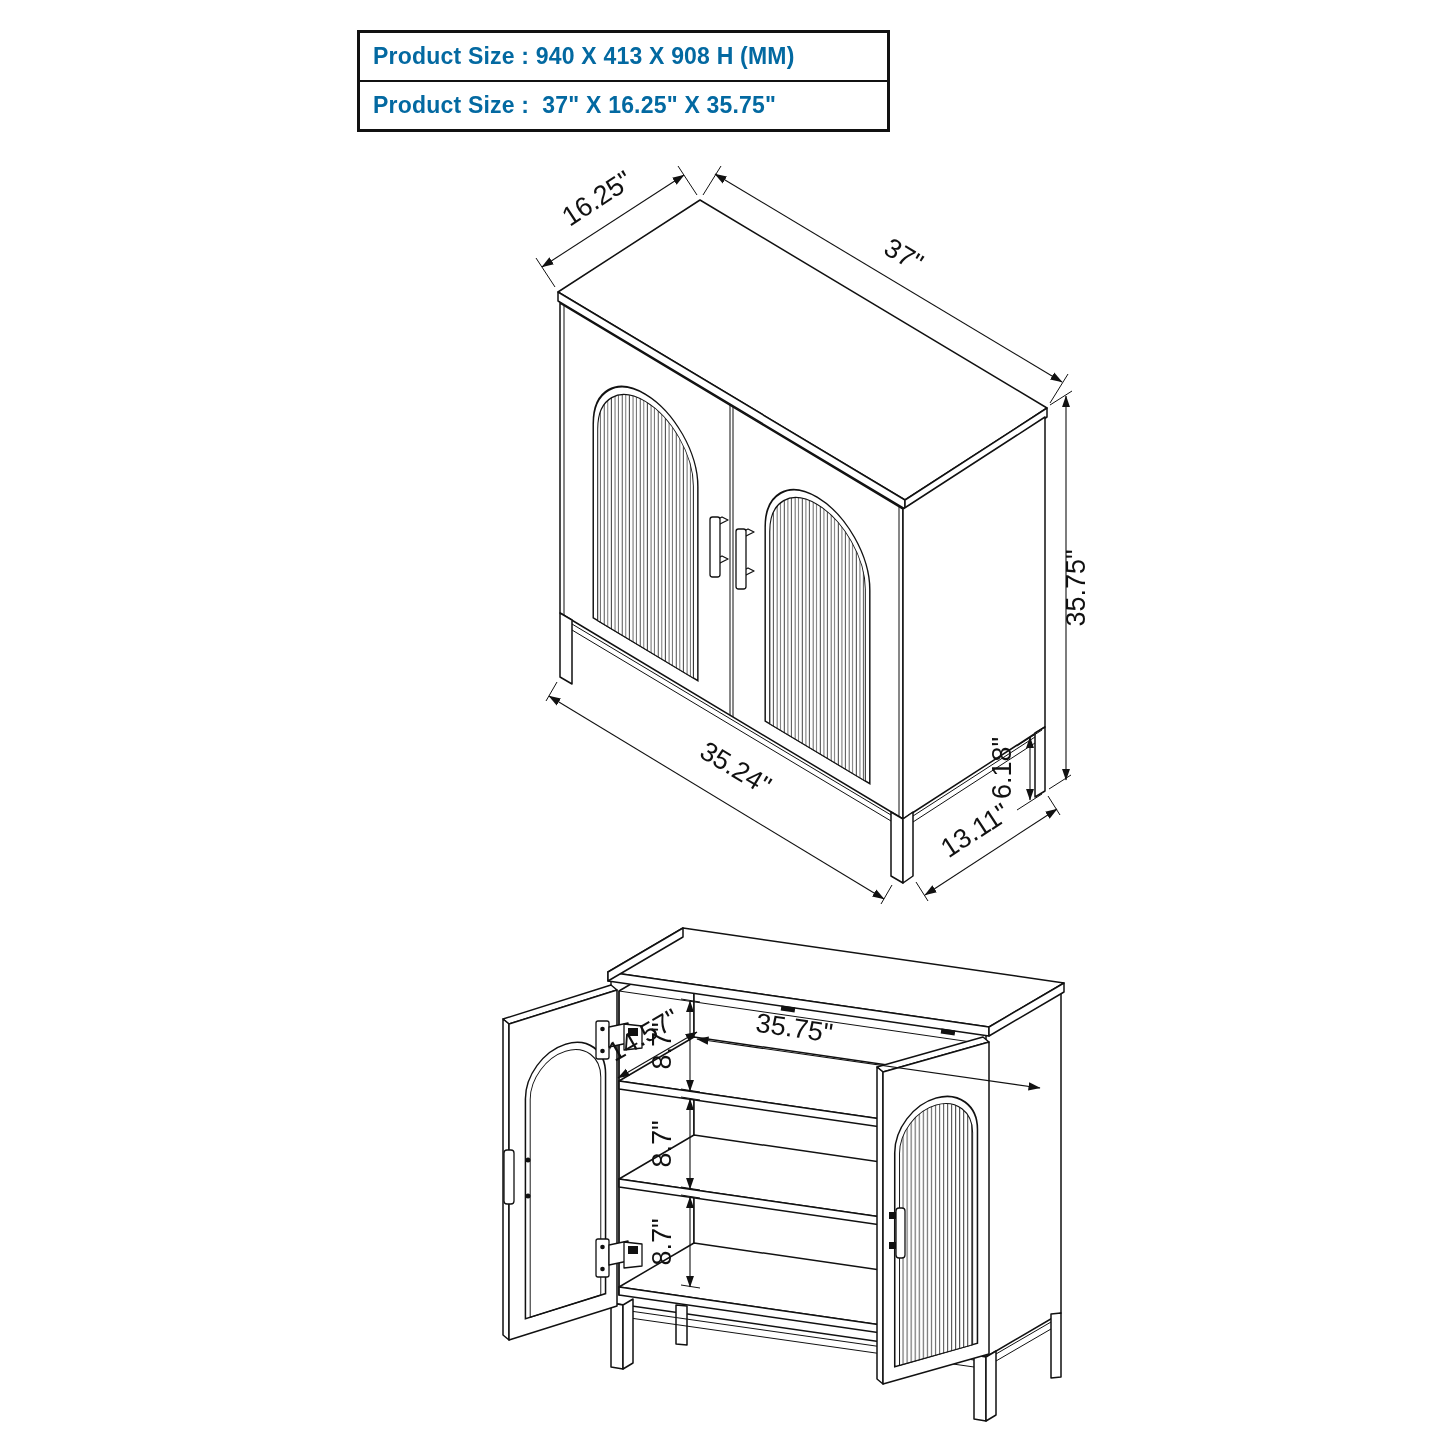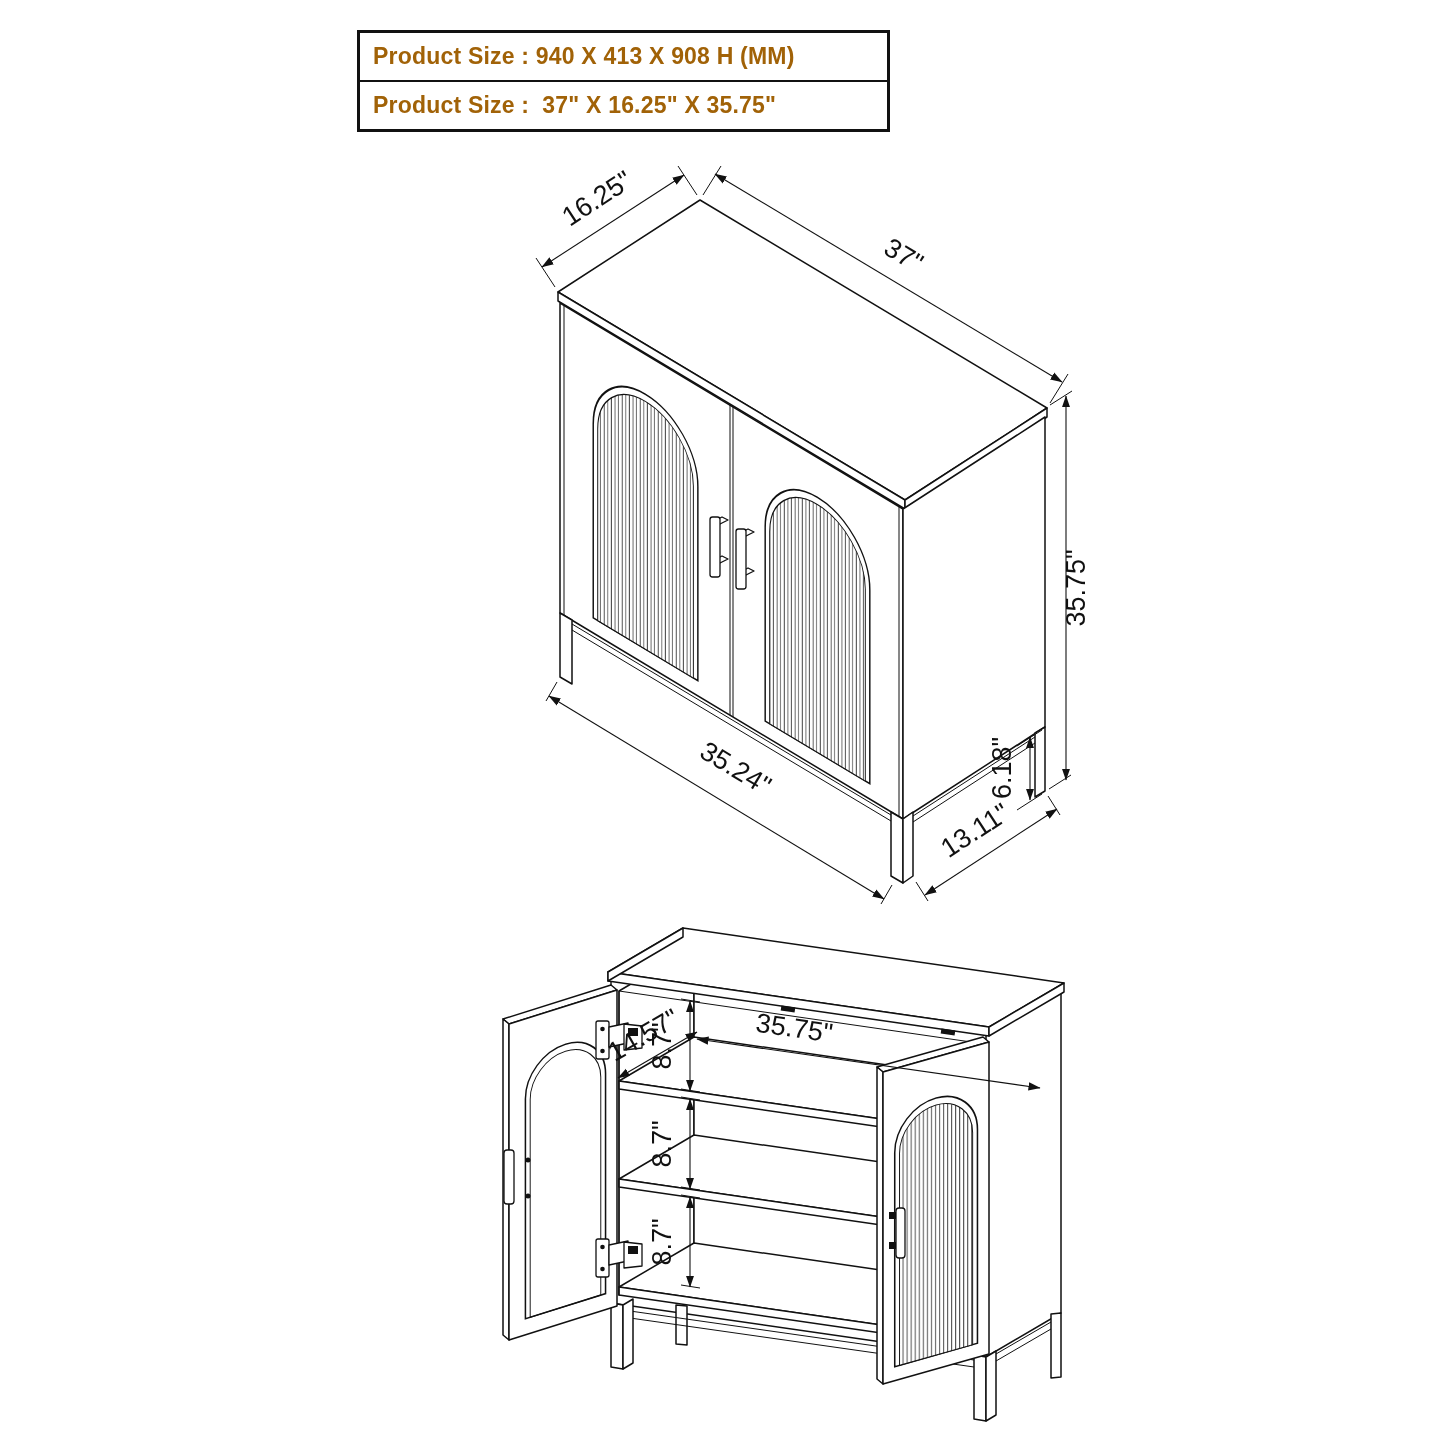--- a/index.html
+++ b/index.html
@@ -1,20 +1,20 @@
 <!DOCTYPE html>
 <html><head>
 <meta charset="utf-8">
 <style>
   html,body{margin:0;padding:0;background:#fff;}
   .page{position:relative;width:1445px;height:1445px;background:#ffffff;overflow:hidden;
         font-family:"Liberation Sans",sans-serif;}
   .spec-box{position:absolute;left:357px;top:30px;width:533px;border:3px solid #111;background:#fff;box-sizing:border-box;}
   .spec-row{height:47px;display:flex;align-items:center;padding-left:13px;
-            font-weight:700;font-size:23px;color:#a16207;white-space:pre;letter-spacing:.2px;}
+            font-weight:700;font-size:23px;color:#0369a1;white-space:pre;letter-spacing:.2px;}
   .spec-row:first-child{border-bottom:2.5px solid #111;}
   svg.draw{position:absolute;left:0;top:0;}
   .face{fill:#fff;stroke:#111;stroke-width:1.5;stroke-linejoin:round;}
   .ln{stroke:#111;stroke-width:1.4;fill:none;stroke-linecap:round;}
   .thin{stroke:#111;stroke-width:1;fill:none;}
   .dimline{stroke:#111;stroke-width:1.1;fill:none;}
   .ext{stroke:#111;stroke-width:1;fill:none;}
   .dim{font-family:"Liberation Sans",sans-serif;font-size:27px;fill:#111;}
   .hw{fill:#fff;stroke:#111;stroke-width:1.3;stroke-linejoin:round;}
 </style>

